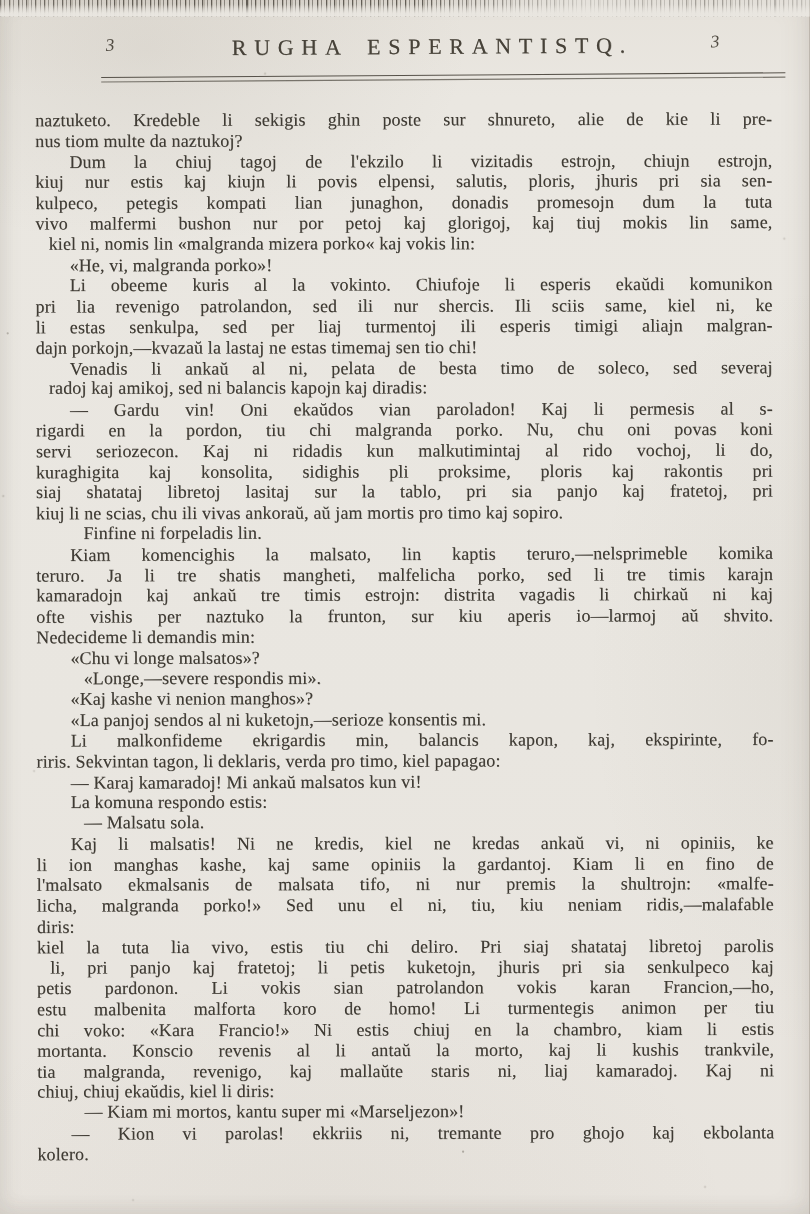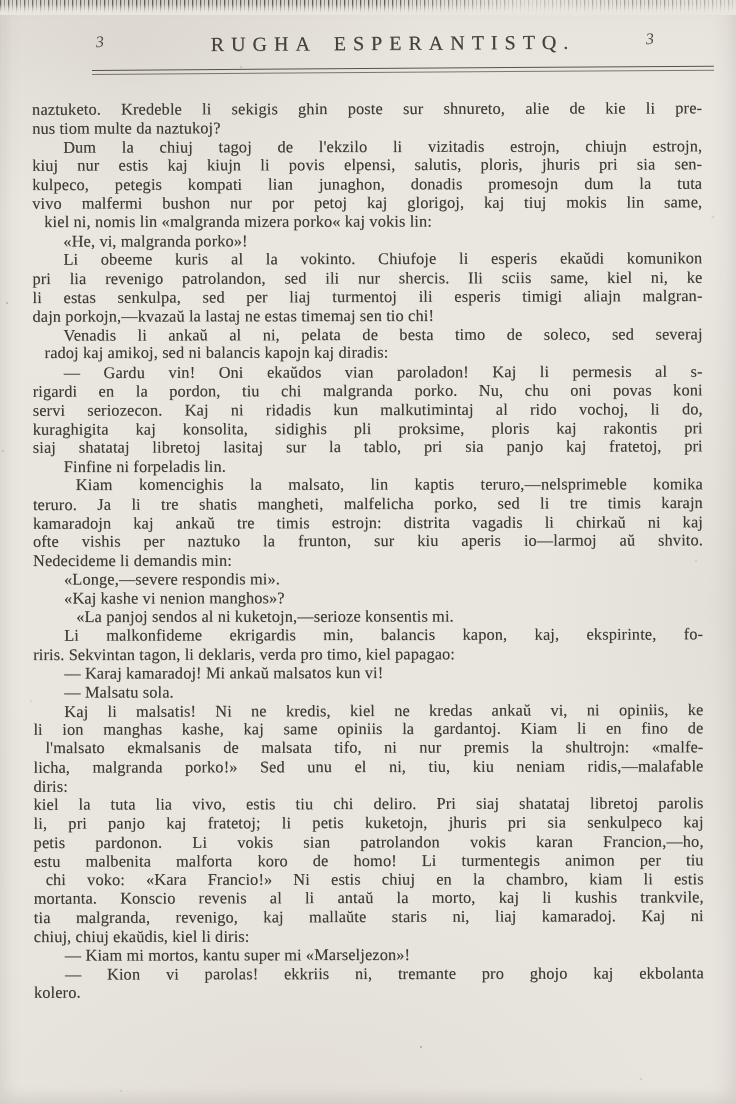--- a/index.html
+++ b/index.html
@@ -147,32 +147,35 @@
       <div class="line">pri lia revenigo patrolandon, sed ili nur shercis. Ili sciis same,  kiel ni, ke</div>
       <div class="line">li estas senkulpa, sed per liaj turmentoj ili esperis timigi  aliajn malgran-</div>
       <div class="line end">dajn porkojn,—kvazaŭ la lastaj ne estas  timemaj sen tio chi!</div>
       <div class="line ind">Venadis li ankaŭ al ni, pelata de besta timo de soleco,   sed severaj</div>
       <div class="line end">radoj kaj amikoj, sed ni balancis kapojn kaj diradis:</div>
       <div class="line ind">— Gardu vin! Oni ekaŭdos vian  paroladon! Kaj li  permesis  al  s-</div>
       <div class="line">rigardi en la pordon, tiu chi malgranda  porko. Nu,  chu  oni  povas  koni</div>
       <div class="line">servi seriozecon.  Kaj ni ridadis kun malkutimintaj  al rido vochoj, li do,</div>
       <div class="line">kuraghigita kaj konsolita,  sidighis pli proksime,  ploris kaj  rakontis  pri</div>
       <div class="line">siaj shatataj libretoj  lasitaj sur la tablo, pri sia  panjo  kaj fratetoj,  pri</div>
+      <div class="line end">kiuj li ne scias, chu ili vivas ankoraŭ, aŭ jam  mortis  pro timo kaj sopiro.</div>
       <div class="line ind end">Finfine ni forpeladis lin.</div>
       <div class="line ind">Kiam komencighis la malsato, lin kaptis teruro,—nelsprimeble komika</div>
       <div class="line">teruro. Ja li tre shatis mangheti, malfelicha porko, sed li tre timis karajn</div>
       <div class="line">kamaradojn kaj ankaŭ tre timis estrojn: distrita  vagadis  li chirkaŭ ni kaj</div>
       <div class="line">ofte vishis per naztuko la  frunton, sur  kiu aperis  io—larmoj aŭ shvito.</div>
       <div class="line end">Nedecideme li demandis min:</div>
+      <div class="line ind end">«Chu vi longe malsatos»?</div>
       <div class="line ind end">«Longe,—severe respondis mi».</div>
       <div class="line ind end">«Kaj kashe vi nenion manghos»?</div>
       <div class="line ind end">«La panjoj sendos al ni kuketojn,—serioze konsentis mi.</div>
       <div class="line ind">Li malkonfideme ekrigardis min, balancis kapon, kaj,  ekspirinte, fo-</div>
       <div class="line end">riris. Sekvintan tagon, li deklaris, verda pro timo, kiel papagao:</div>
       <div class="line ind end">— Karaj kamaradoj! Mi ankaŭ malsatos kun vi!</div>
+      <div class="line ind end">La komuna respondo estis:</div>
       <div class="line ind end">— Malsatu sola.</div>
       <div class="line ind">Kaj li malsatis! Ni ne kredis, kiel ne kredas ankaŭ  vi, ni opiniis,  ke</div>
       <div class="line">li ion manghas kashe, kaj same opiniis la gardantoj.  Kiam  li  en  fino  de</div>
       <div class="line">l'malsato ekmalsanis de malsata tifo,  ni nur premis  la  shultrojn:  «malfe-</div>
       <div class="line">licha, malgranda porko!» Sed unu el ni, tiu, kiu neniam  ridis,—malafable</div>
       <div class="line end">diris:</div>
       <div class="line">kiel la tuta lia vivo, estis tiu chi deliro. Pri siaj  shatataj  libretoj  parolis</div>
       <div class="line">li, pri panjo kaj fratetoj; li petis kuketojn, jhuris  pri  sia  senkulpeco  kaj</div>
       <div class="line">petis pardonon.  Li vokis sian patrolandon  vokis  karan  Francion,—ho,</div>
       <div class="line">estu malbenita malforta koro de homo!  Li turmentegis  animon per tiu</div>

